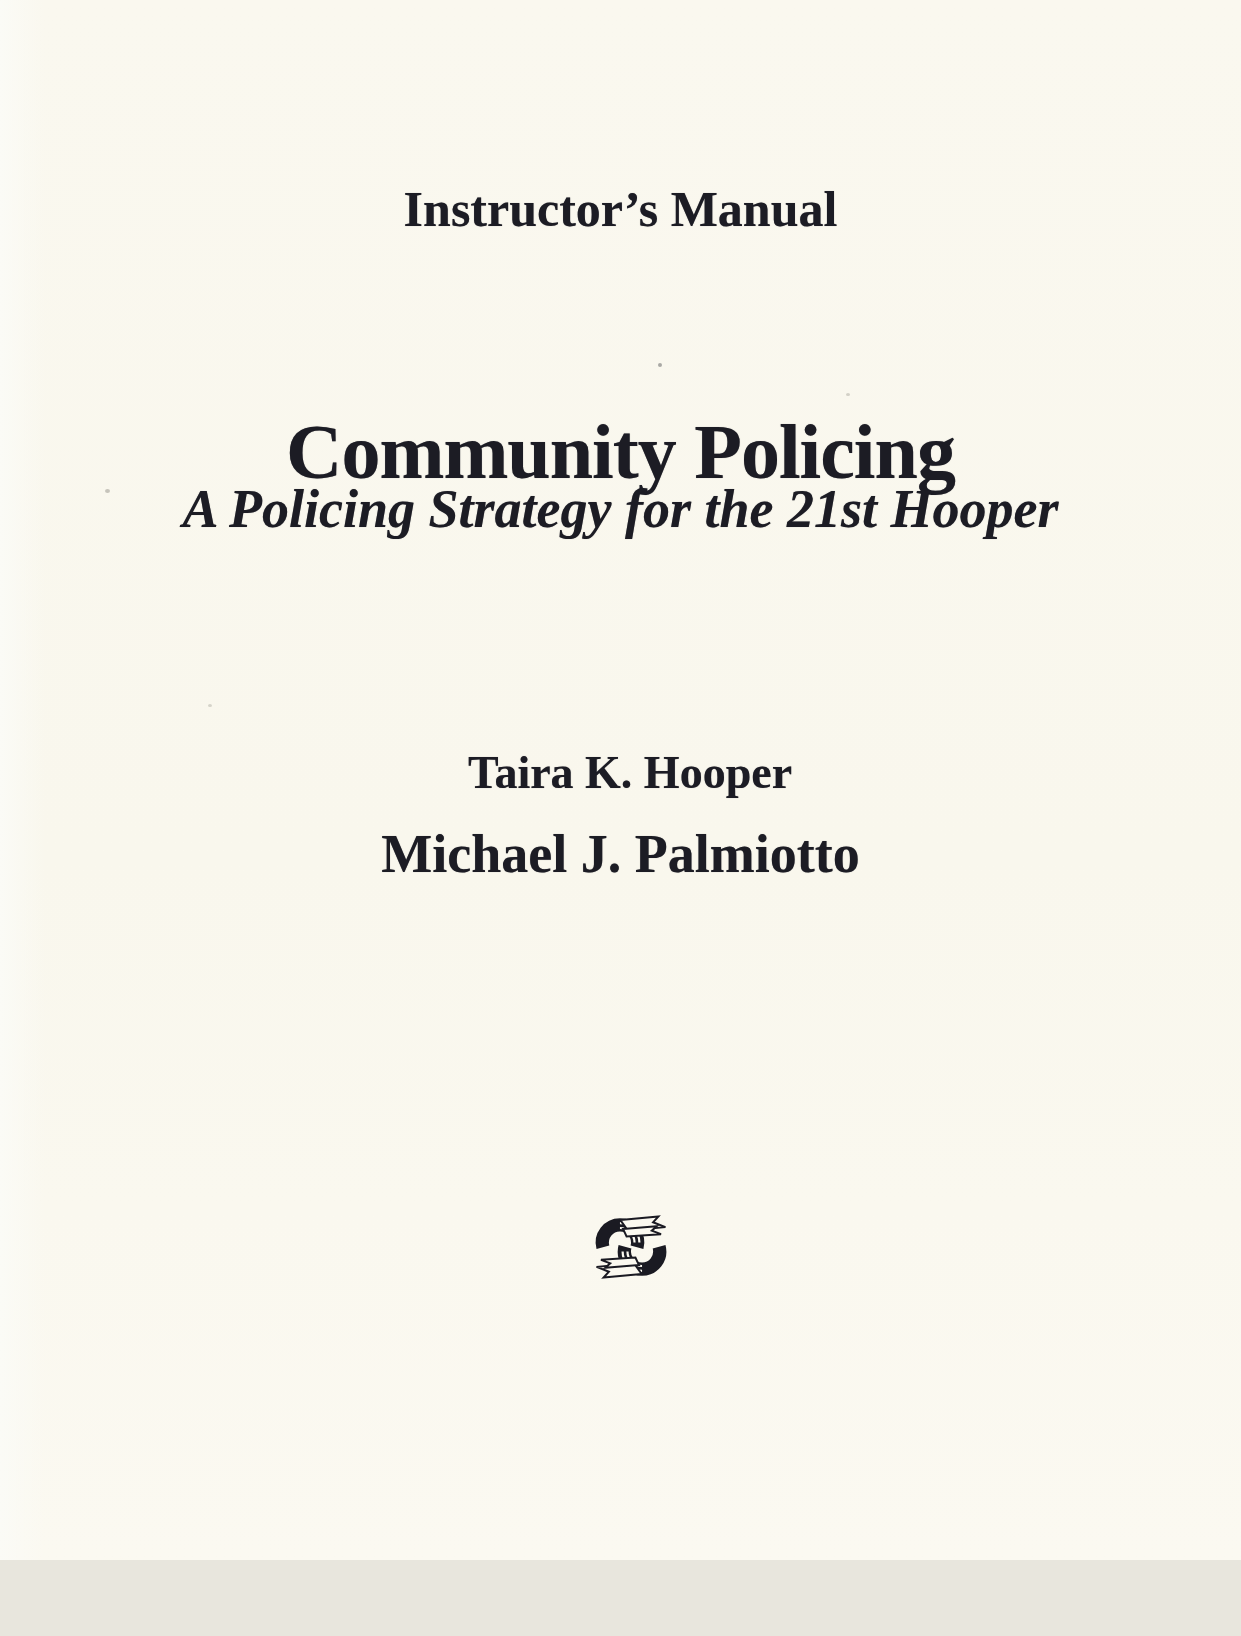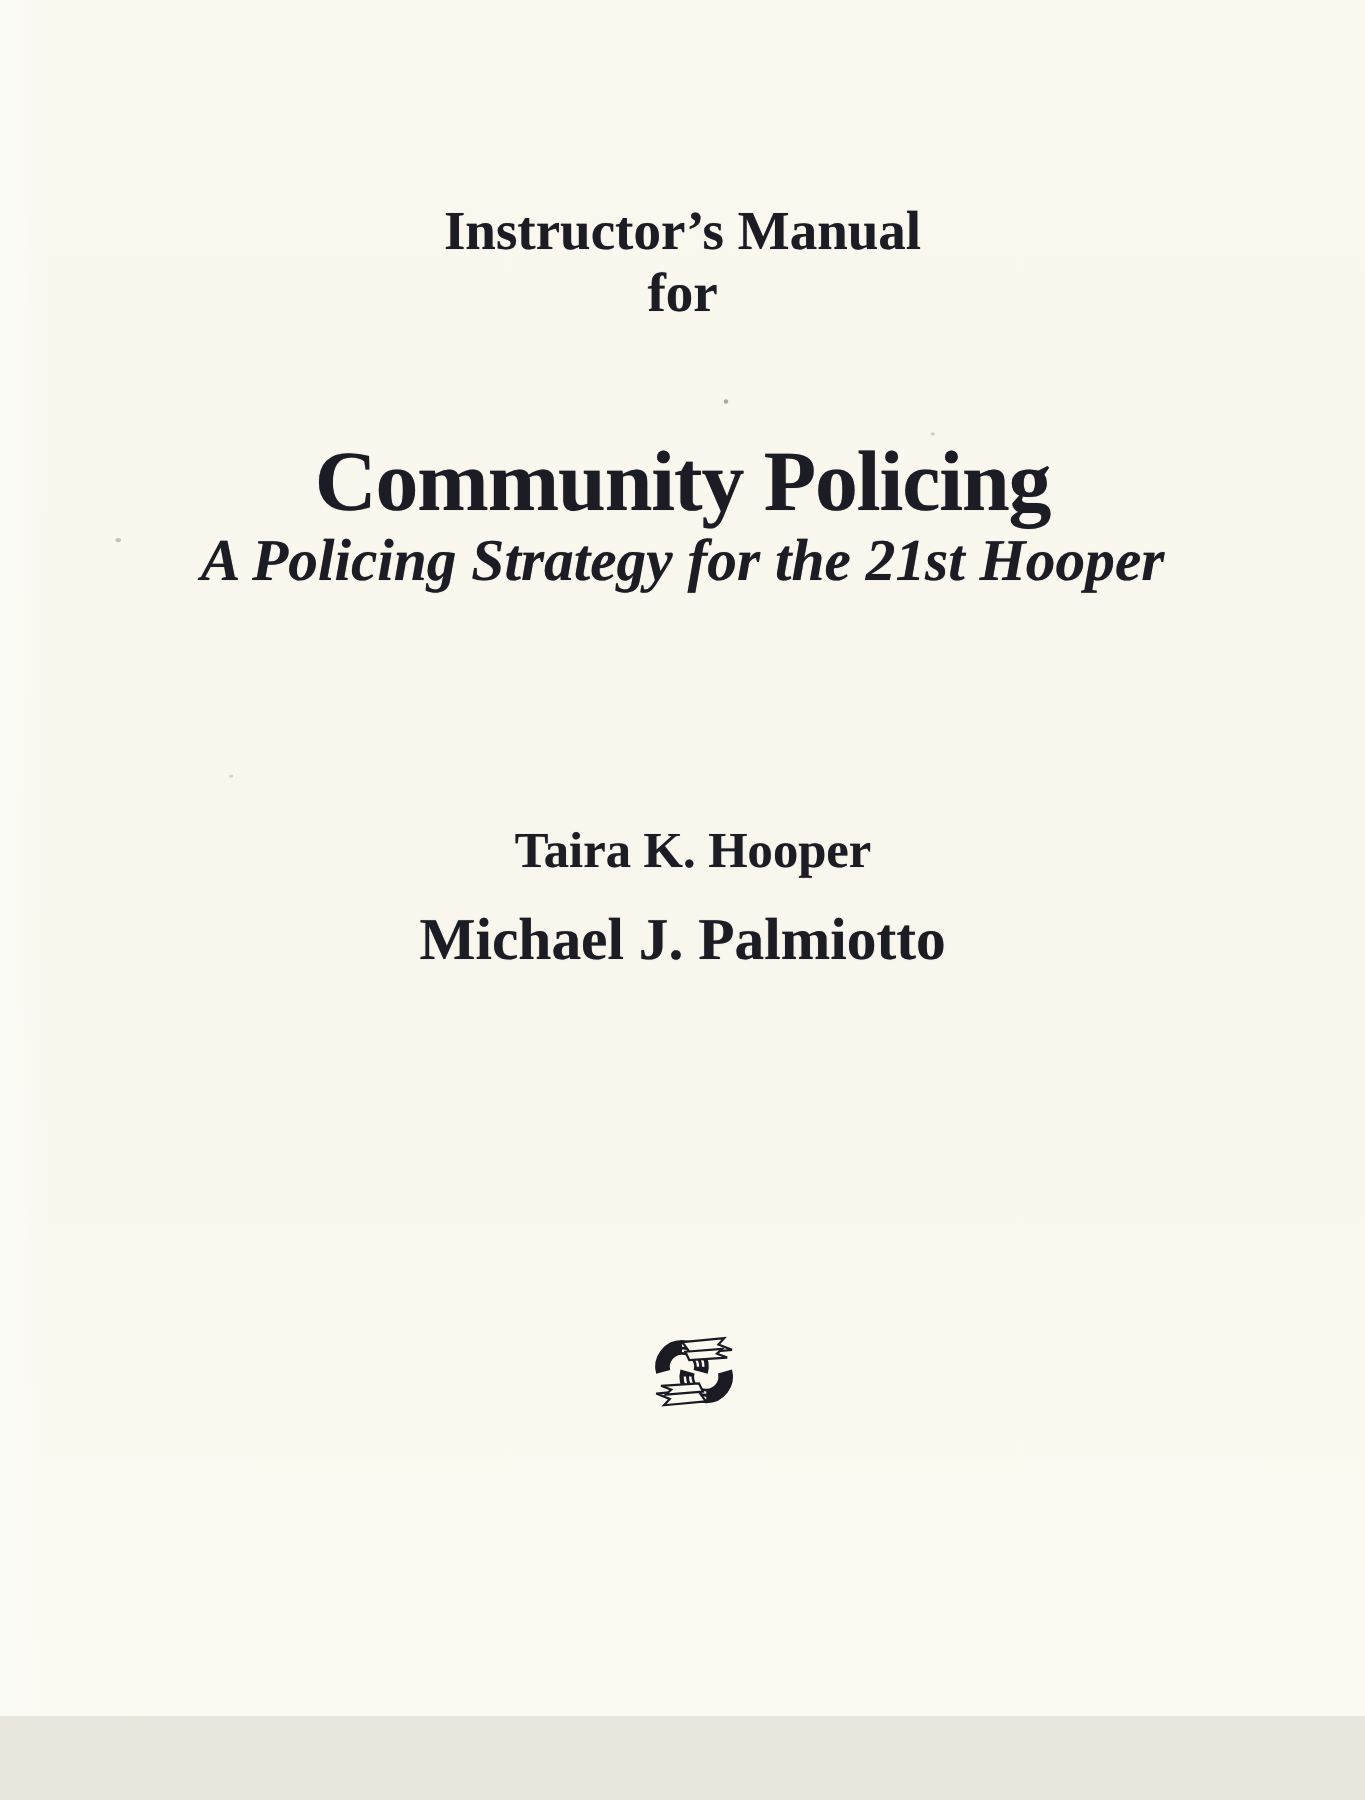--- a/index.html
+++ b/index.html
@@ -34,21 +34,21 @@
   .header-block {
     top: 181px;
     font-size: 50px;
     line-height: 57px;
   }
   .main-title {
     top: 397px;
     font-size: 78px;
     line-height: 78px;
     letter-spacing: -1px;
-    margin: 2px;
+    margin: 16px;
   }
   .subtitle {
     top: 482px;
     font-size: 54px;
     line-height: 54px;
     font-style: italic;
     letter-spacing: 0px;
   }
   .author-1 { top: 745px; font-size: 46px; line-height: 55px; margin-left: 19px; }
   .author-2 { top: 827px; font-size: 54px; line-height: 55px; }
@@ -73,21 +73,21 @@
   .speck-a { left: 658px; top: 363px; width: 4px; height: 4px; background: #8f8f8c; opacity: 0.75; }
   .speck-b { left: 105px; top: 489px; width: 5px; height: 4px; background: #b9b7ae; opacity: 0.8; }
   .speck-c { left: 846px; top: 393px; width: 4px; height: 3px; background: #c9c7bd; opacity: 0.8; }
   .speck-d { left: 208px; top: 704px; width: 4px; height: 3px; background: #c6c4ba; opacity: 0.7; }
 </style>
 </head>
 <body>
 
 <div class="page">
 
-  <div class="textline header-block"><div>Instructor’s Manual</div><div>for</div></div>
+  <div class="textline header-block"><div>Instructor’s Manual</div></div>
 
   <h1 class="textline main-title">Community Policing</h1>
 
   <div class="textline subtitle">A Policing Strategy for the 21st Hooper</div>
 
   <div class="textline author-1">Taira K. Hooper</div>
   <div class="textline author-2">Michael J. Palmiotto</div>
 
   <div class="logo-wrap">
     <svg viewBox="0 0 240 170" xmlns="http://www.w3.org/2000/svg" aria-hidden="true">

